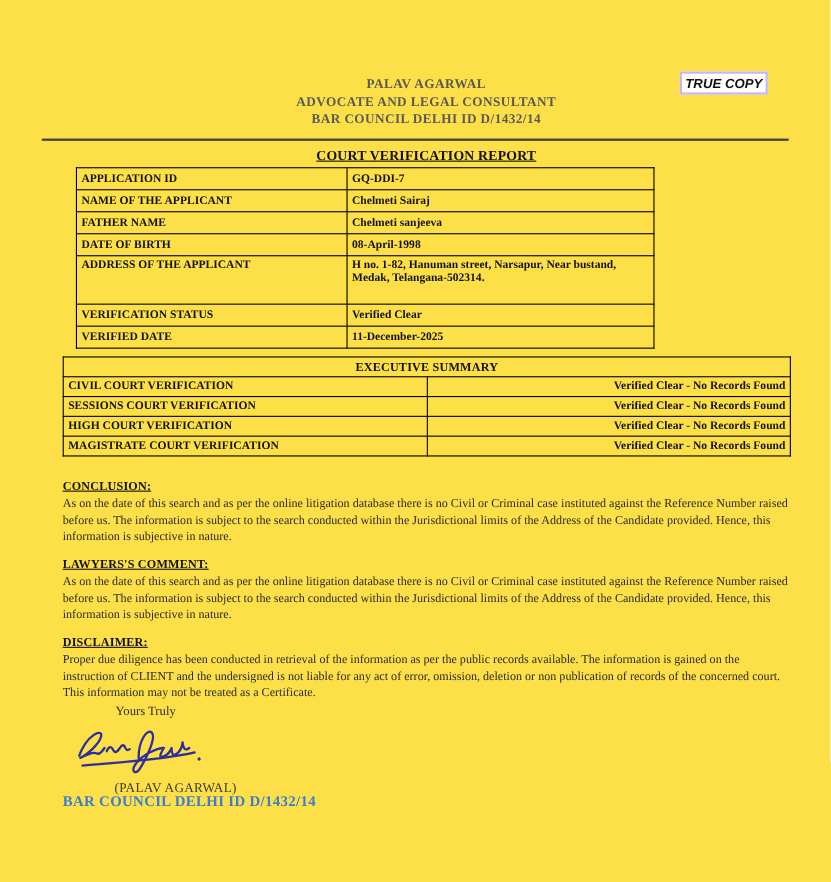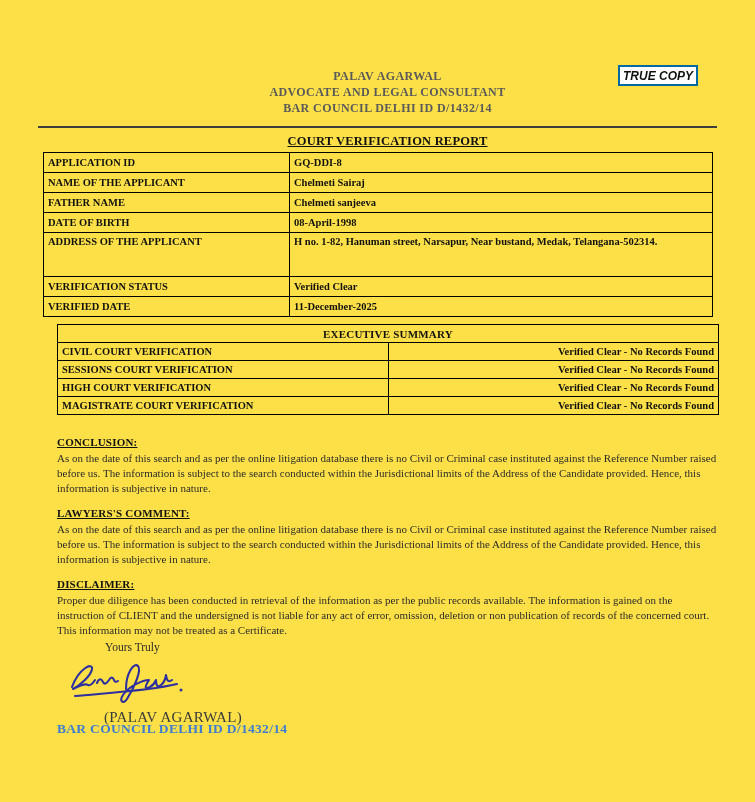--- a/index.html
+++ b/index.html
@@ -15,39 +15,39 @@
   
   .letterhead {
     position:absolute; top:68px; left:57px; width:661px;
     text-align:center; color:#595959;
     font-weight:bold; font-size:12px; line-height:16px;
     letter-spacing:.4px;
   }
   .stamp {
     position:absolute; top:65px; right:57px;
     width:80px; height:21px;
-    border:2px solid #0369a1;
+    border:2px solid #c4b5fd;
     display:flex; align-items:center; justify-content:center;
     font-family:"Liberation Sans", sans-serif;
     font-weight:bold; font-style:italic; font-size:12px; color:#111;
     background:#fff;
   }
   .head-rule {
     position:absolute; top:126px; left:38px; width:679px; height:2px;
     background:#3d3d3d;
   }
   .report-title {
     position:absolute; top:134px; left:57px; width:661px;
     text-align:center; font-weight:bold; font-size:12.5px;
     text-decoration:underline; letter-spacing:.2px; color:#111;
   }
   
   table { border-collapse:collapse; table-layout:fixed; }
   .app-table {
-    position:absolute; top:152px; left:43px; width:670px;
+    position:absolute; top:152px; left:69px; width:526px;
   }
   .app-table td {
     border:1.5px solid #000;
     font-weight:bold; font-size:10.5px;
     padding:1px 4px; vertical-align:middle; color:#111;
   }
   .app-table td.lbl { width:246px; }
   .app-table tr { height:20px; }
   .app-table tr.tall { height:44px; }
   .app-table tr.tall td { vertical-align:top; padding-top:3px; }
@@ -78,21 +78,21 @@
   
   .salutation {
     position:absolute; top:641px; left:105px;
     font-size:11.5px; color:#2b2b2b;
   }
   .signature {
     position:absolute; top:655px; left:66px; width:124px; height:54px;
   }
   .signatory {
     position:absolute; top:709px; left:74px;
-    font-size:15px; color:#3b3b3b; letter-spacing:.3px;padding-left:30px;
+    font-size:12px; color:#3b3b3b; letter-spacing:.3px;padding-left:30px;
   }
   .footer-bar-id {
     position:absolute; top:721px; left:57px;
     font-size:13.5px; font-weight:bold; letter-spacing:.3px;
   }
 </style>
 </head>
 <body>
 
 <div class="doc">
@@ -108,21 +108,21 @@
   </div>
 
   <div class="head-rule"></div>
 
   <div class="report-title">COURT VERIFICATION REPORT</div>
 
   <table class="app-table">
     <tbody>
         <tr>
       <td class="lbl">APPLICATION ID</td>
-      <td class="val">GQ-DDI-8</td>
+      <td class="val">GQ-DDI-7</td>
     </tr>
     <tr>
       <td class="lbl">NAME OF THE APPLICANT</td>
       <td class="val">Chelmeti Sairaj</td>
     </tr>
     <tr>
       <td class="lbl">FATHER NAME</td>
       <td class="val">Chelmeti sanjeeva</td>
     </tr>
     <tr>

